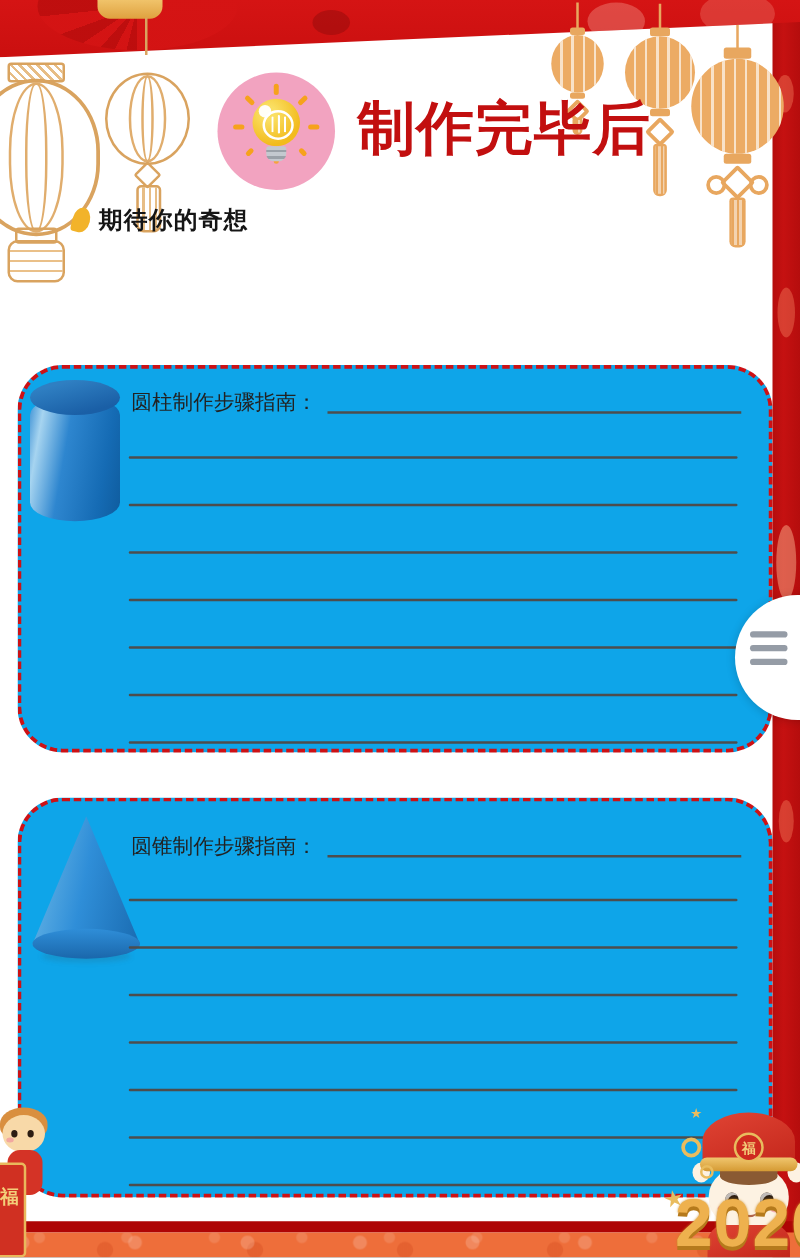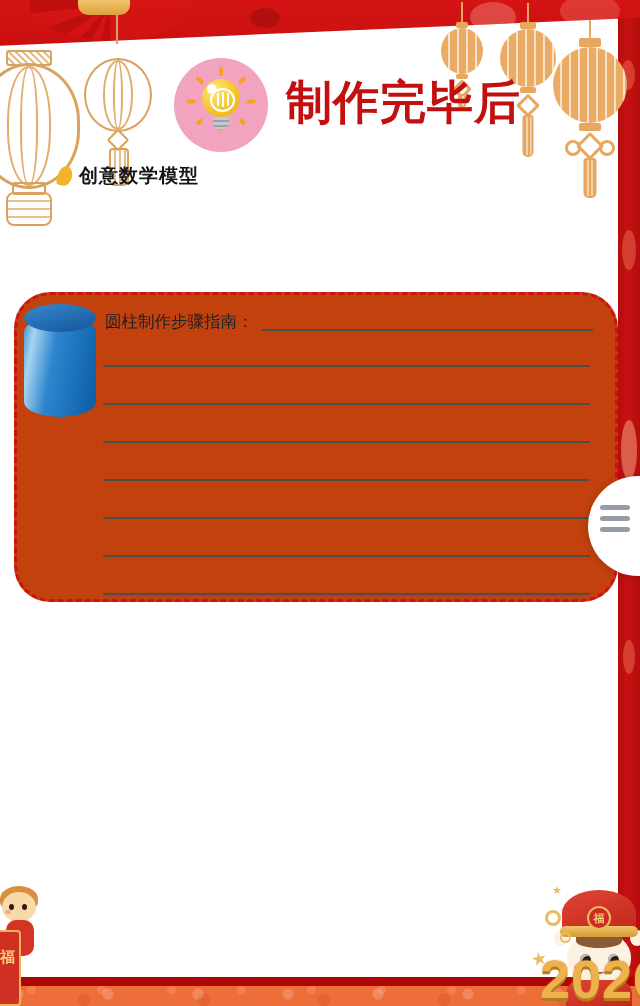--- a/index.html
+++ b/index.html
@@ -97,21 +97,21 @@
 
   
   .intro-row{position:absolute;left:58px;top:163px;display:flex;align-items:center;z-index:4;}
   .bullet{width:14px;height:20px;background:#f2b32a;border-radius:60% 60% 60% 20%;transform:rotate(14deg);margin-right:7px;}
   .intro-heading{font-size:19px;font-weight:bold;color:#151515;letter-spacing:1px;}
   .intro-body{position:absolute;left:30px;top:191px;width:580px;margin:0;z-index:4;
     font-family:"Liberation Serif",serif;font-weight:bold;font-size:16px;line-height:33px;
     color:#141414;text-indent:2em;}
 
   
-  .ws-box{position:absolute;left:14px;width:604px;border:3px dashed #cd1115;border-radius:36px;box-sizing:border-box;z-index:1;background:#c2410c;}
+  .ws-box{position:absolute;left:14px;width:604px;border:3px dashed #cd1115;border-radius:36px;box-sizing:border-box;z-index:1;background:#0ea5e9;}
   .box1{top:292px;height:310px;}
   .box2{top:638px;height:320px;}
   .label-row{position:absolute;left:88px;right:22px;display:flex;align-items:flex-end;}
   .box1 .label-row{top:16px;} .box2 .label-row{top:25px;}
   .ws-label{font-size:16.5px;color:#222;white-space:nowrap;font-family:"Liberation Serif",serif;}
   .label-underline{flex:1;border-bottom:2px solid #4d4d4d;margin-left:8px;transform:translateY(-2px);}
   .lines{position:absolute;left:86px;right:25px;}
   .box1 .lines{top:70px;} .box2 .lines{top:78px;}
   .blank-line{height:2px;background:#4d4d4d;margin-bottom:36px;border-radius:1px;}
 
@@ -258,21 +258,21 @@
         <i class="b1"></i>
         <i class="b2"></i>
         <i class="b3"></i>
       </div>
     <div class="base"></div>
   </div>
   <h1 class="title">制作完毕后</h1>
 
   <div class="intro-row">
     <span class="bullet"></span>
-    <span class="intro-heading">创意数学模型</span>
+    <span class="intro-heading">期待你的奇想</span>
   </div>
 
   <section class="ws-box box1">
     <div class="cylinder">
       <div class="cyl-body"></div>
       <div class="cyl-top"></div>
     </div>
     <div class="label-row">
       <span class="ws-label">圆柱制作步骤指南：</span>
       <span class="label-underline"></span>
@@ -281,20 +281,40 @@
         <div class="blank-line"></div>
         <div class="blank-line"></div>
         <div class="blank-line"></div>
         <div class="blank-line"></div>
         <div class="blank-line"></div>
         <div class="blank-line"></div>
         <div class="blank-line"></div>
       </div>
   </section>
 
+  <section class="ws-box box2">
+    <div class="cone">
+      <div class="cone-shadow"></div>
+      <div class="cone-body"></div>
+      <div class="cone-base"></div>
+    </div>
+    <div class="label-row">
+      <span class="ws-label">圆锥制作步骤指南：</span>
+      <span class="label-underline"></span>
+    </div>
+    <div class="lines">
+        <div class="blank-line"></div>
+        <div class="blank-line"></div>
+        <div class="blank-line"></div>
+        <div class="blank-line"></div>
+        <div class="blank-line"></div>
+        <div class="blank-line"></div>
+        <div class="blank-line"></div>
+      </div>
+  </section>
 
   <div class="fab">
     <div class="fab-bars">
       <div class="fab-bar"></div>
       <div class="fab-bar"></div>
       <div class="fab-bar"></div>
     </div>
   </div>
 
   <div class="bottom-bar"></div>

